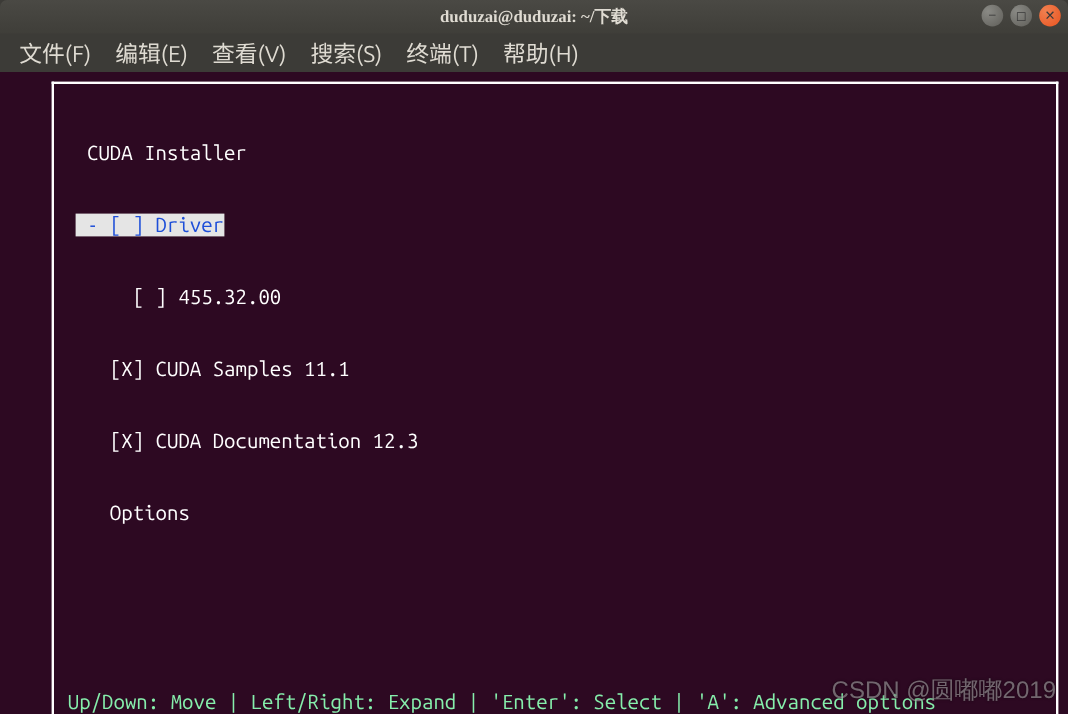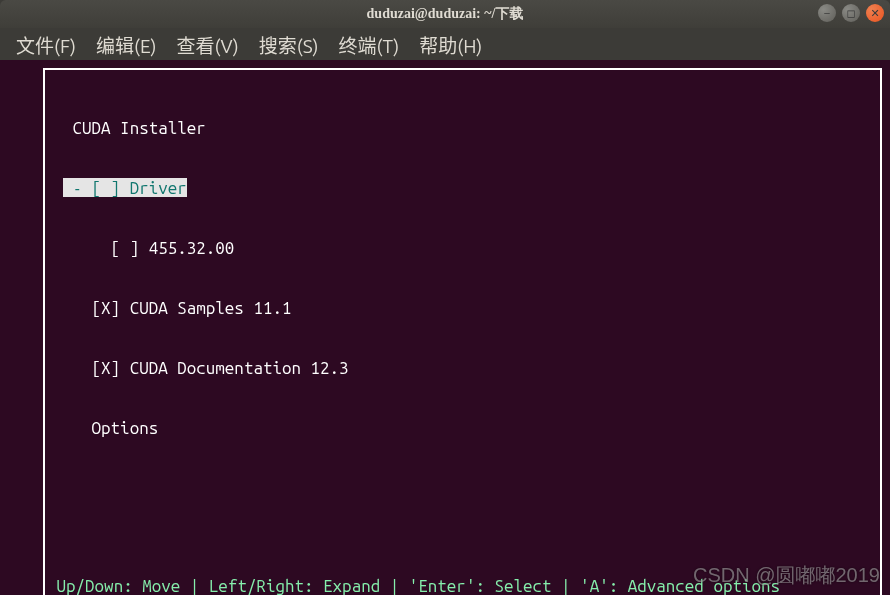--- a/index.html
+++ b/index.html
@@ -80,21 +80,21 @@
     .tui {
       font-family: "Ubuntu Mono", "DejaVu Sans Mono", monospace;
       font-size: 17px;
       line-height: 20px;
       color: #ffffff;
       white-space: pre;
     }
     .tui-line { height: 20px; }
     .highlight {
       background: #e5e5e5;
-      color: #0f766e;
+      color: #1d4ed8;
     }
     .footer-line {
       position: absolute;
       bottom: 0;
       left: 2px;
       right: 2px;
       font-family: "Ubuntu Mono", "DejaVu Sans Mono", monospace;
       font-size: 17px;
       color: #86efac;
       white-space: pre;

